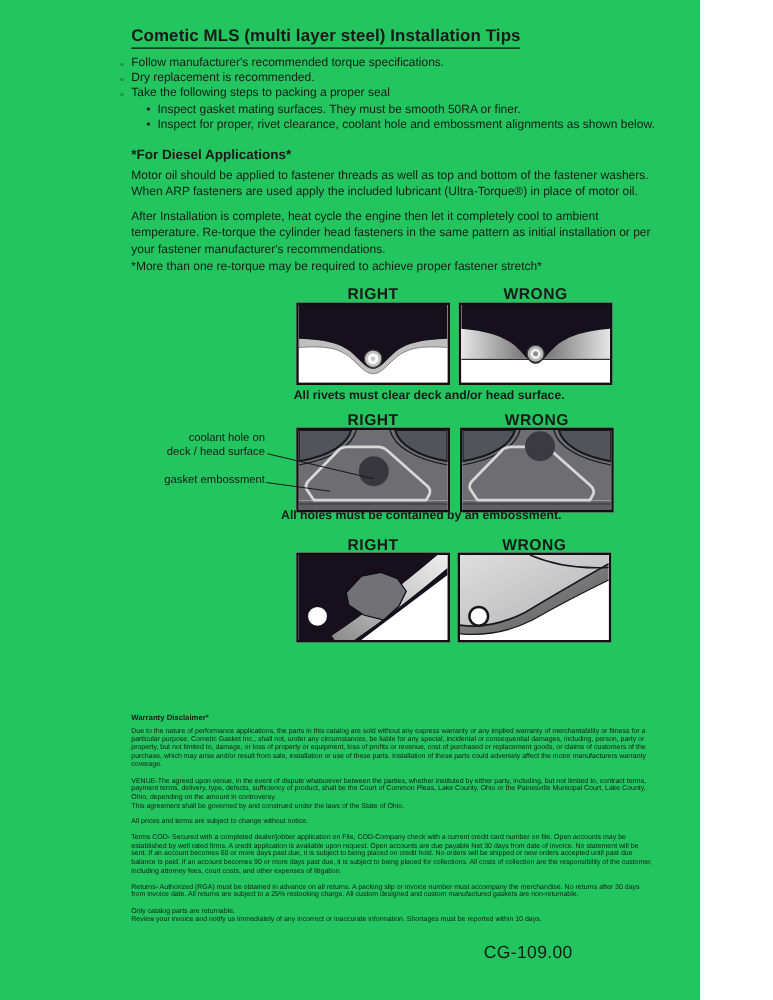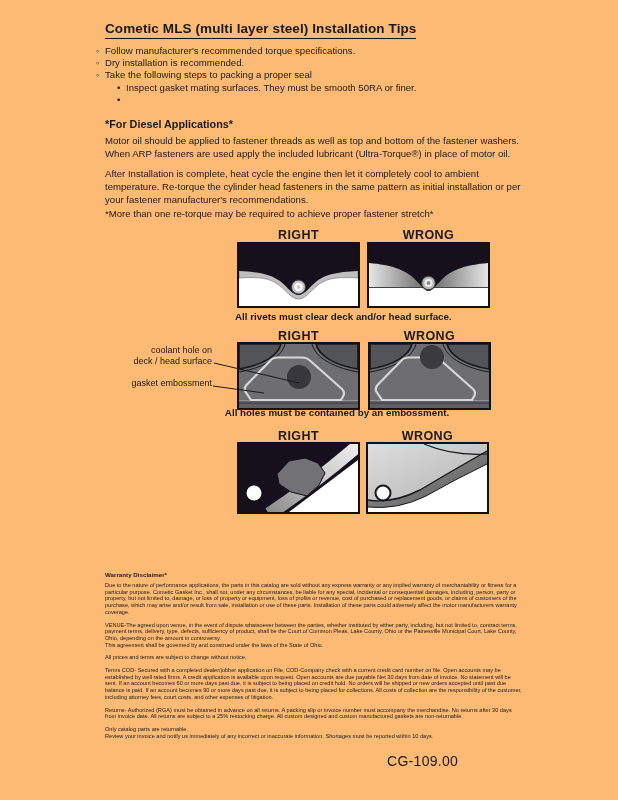--- a/index.html
+++ b/index.html
@@ -1,18 +1,18 @@
 <!DOCTYPE html>
 <html><head>
 <meta charset="utf-8">
 <style>
   * { margin:0; padding:0; box-sizing:border-box; }
   html,body { background:#ffffff; }
   body { font-family:"Liberation Sans", sans-serif; color:#1a1a1a; }
-  .page { position:relative; width:618px; height:800px; background:#fdba74; overflow:hidden; }
+  .page { position:relative; width:560px; height:800px; background:#22c55e; overflow:hidden; }
 
   .title { position:absolute; left:105px; top:21px; font-size:13.5px; font-weight:bold;
            border-bottom:1.5px solid #111; padding-bottom:2px; letter-spacing:.1px; }
 
   .tips { position:absolute; left:96px; top:45px; width:432px; font-size:9.6px; }
   .tip { position:relative; padding-left:9px; line-height:12.2px; }
   .tip.sub { padding-left:30px; }
   .tip .marker { position:absolute; left:0; top:0; width:9px; text-align:left; }
   .tip.sub .marker { left:21px; }
   .marker.o::before { content:"◦"; font-size:9px; }
@@ -38,24 +38,24 @@
 </style>
 </head>
 <body>
 
 <div class="page">
 
   <div class="title">Cometic MLS (multi layer steel) Installation Tips</div>
 
   <div class="tips">
     <div class="tip"><span class="marker o"></span><span>Follow manufacturer's recommended torque specifications.</span></div>
-    <div class="tip"><span class="marker o"></span><span>Dry installation is recommended.</span></div>
+    <div class="tip"><span class="marker o"></span><span>Dry replacement is recommended.</span></div>
     <div class="tip"><span class="marker o"></span><span>Take the following steps to packing a proper seal</span></div>
     <div class="tip sub"><span class="marker b"></span><span>Inspect gasket mating surfaces.  They must be smooth 50RA or finer.</span></div>
-    <div class="tip sub"><span class="marker b"></span></div>
+    <div class="tip sub"><span class="marker b"></span><span>Inspect for proper, rivet clearance, coolant hole and embossment alignments as shown below.</span></div>
   </div>
 
   <div class="diesel-heading">*For Diesel Applications*</div>
   <div class="para p1">Motor oil should be applied to fastener threads as well as top and bottom of the fastener washers. When ARP fasteners are used apply the included lubricant (Ultra-Torque®) in place of motor oil.</div>
   <div class="para p2">After Installation is complete, heat cycle the engine then let it completely cool to ambient temperature. Re-torque the cylinder head fasteners in the same pattern as initial installation or per your fastener manufacturer's recommendations.</div>
   <div class="para p3">*More than one re-torque may be required to achieve proper fastener stretch*</div>
 
   <div class="dlabel" style="left:237px; top:228px;">RIGHT</div>
   <div class="dlabel" style="left:367px; top:228px;">WRONG</div>
 

